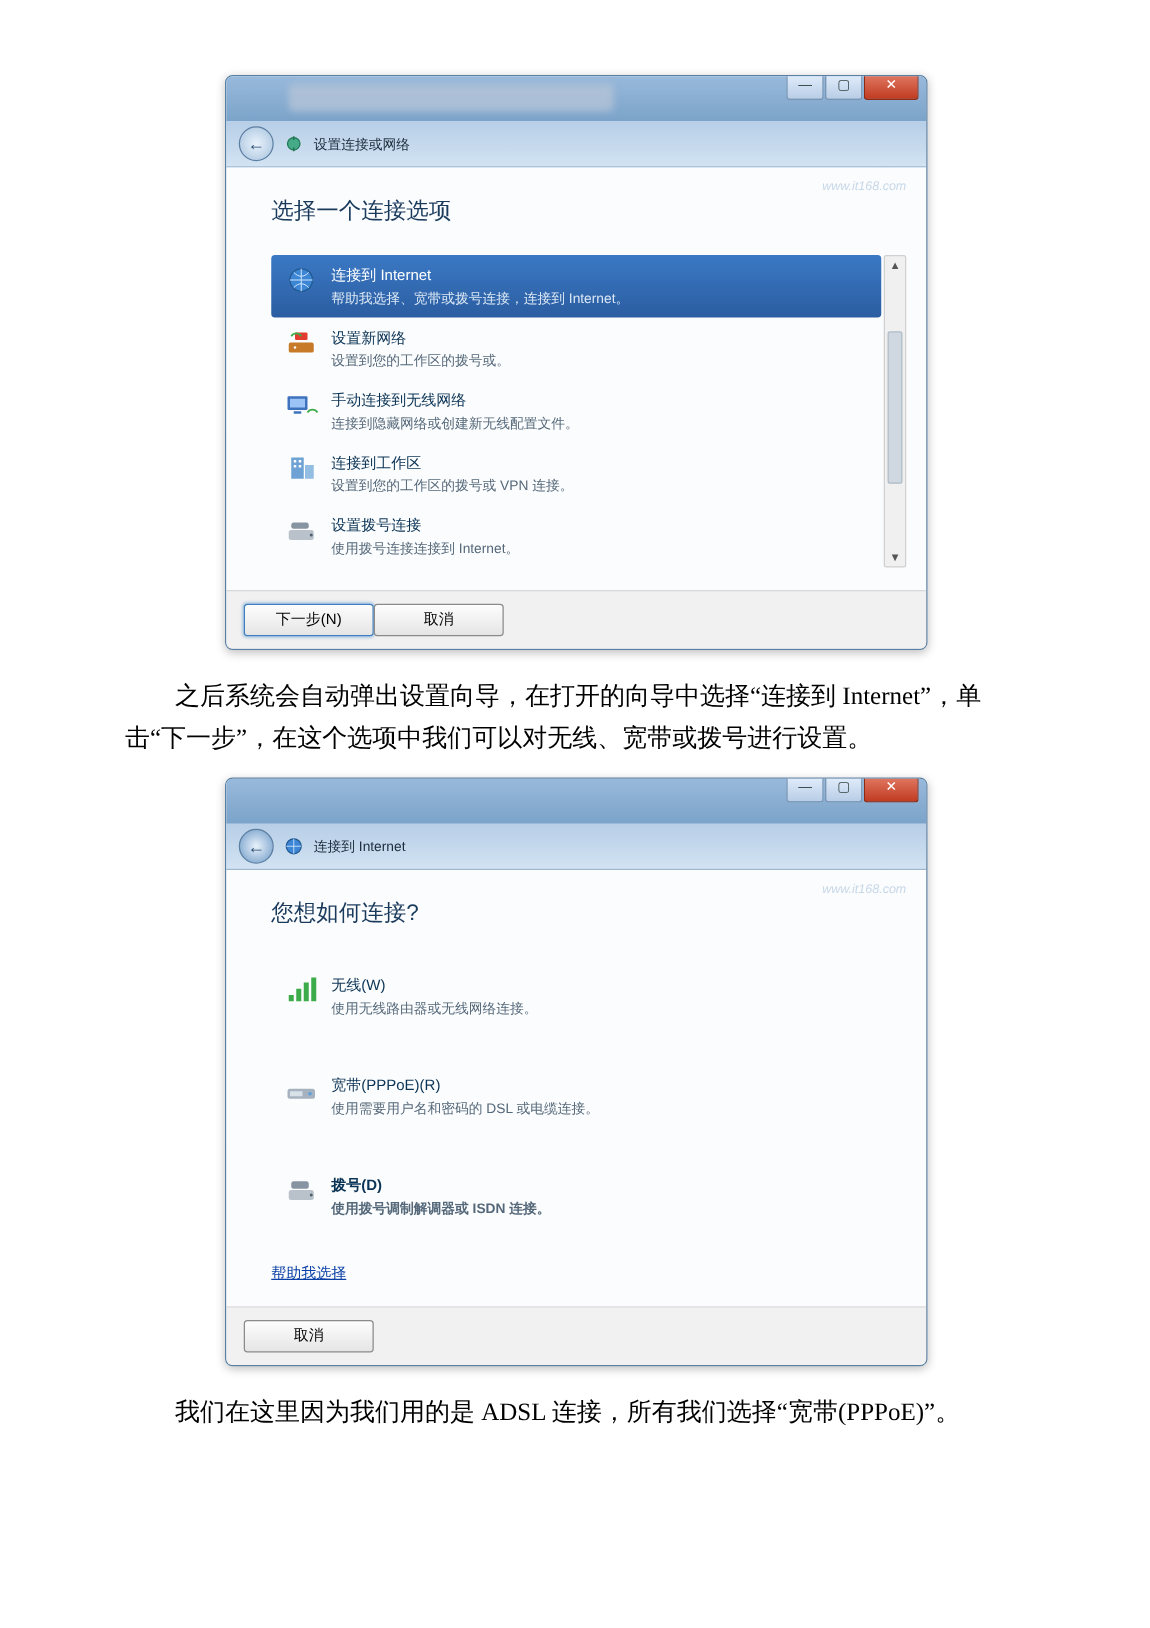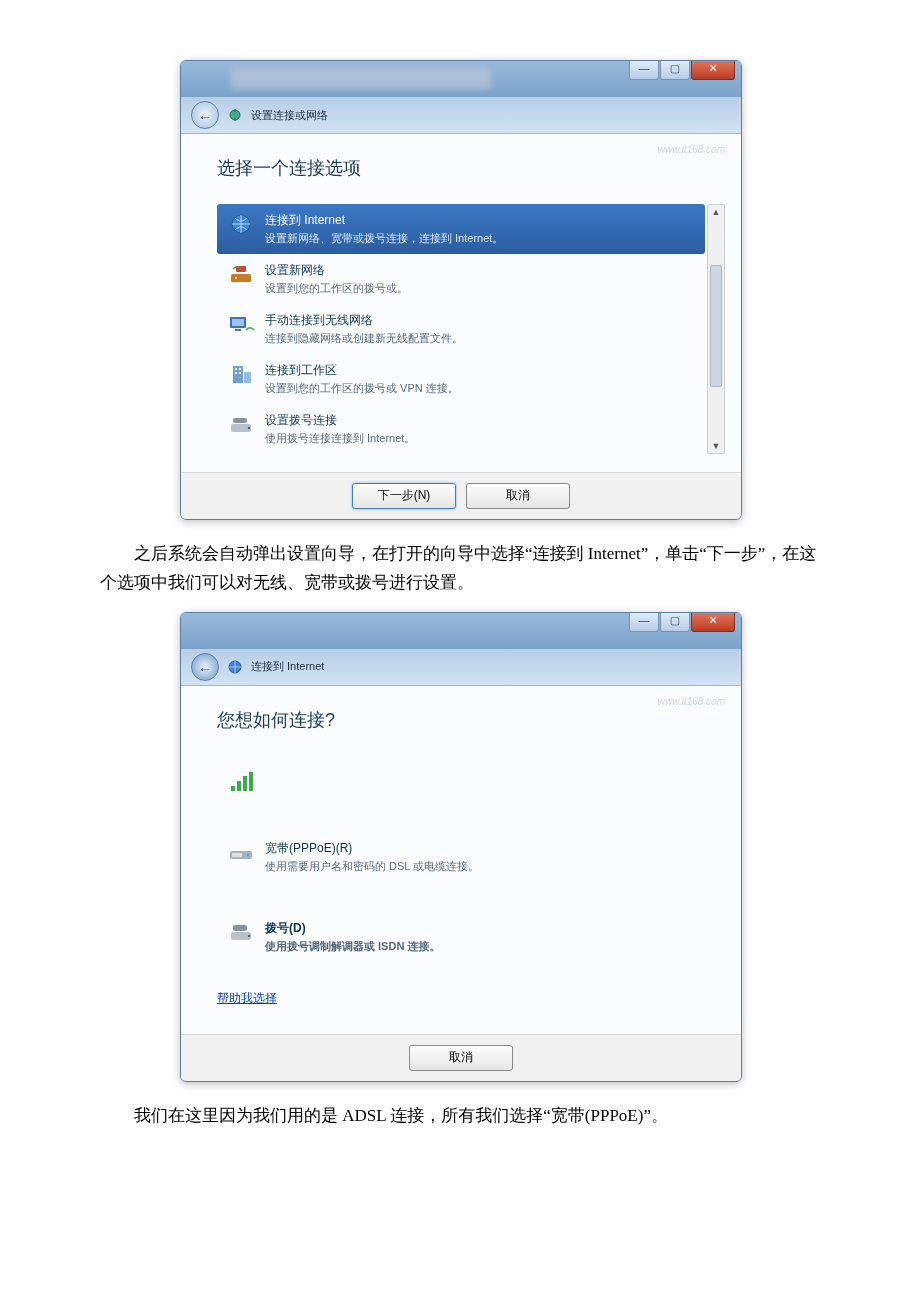--- a/index.html
+++ b/index.html
@@ -144,40 +144,39 @@
   }
   .option .title { font-size: 12px; color: #0a3355; }
   .option.selected .title { color: #fff; }
   .option .desc { font-size: 11px; color: #55687a; margin-top: 2px; }
   .option.selected .desc { color: #dce8f5; }
   .footer-bar {
     background: #f1f1f1;
     border-top: 1px solid #d8d8d8;
     padding: 10px 14px;
     display: flex;
-    justify-content: center;
-    gap: 10px;
+    justify-content: flex-start;
   }
   .btn {
     min-width: 74px;
     height: 24px;
     background: linear-gradient(#fdfdfd, #e5e5e5);
     border: 1px solid #8a8a8a;
     border-radius: 3px;
     font-size: 12px;
     padding: 0 14px;
     line-height: 22px;
     text-align: center;
   }
   .btn.default {
     border: 1px solid #3d7fc1;
     box-shadow: 0 0 3px rgba(61,127,193,0.6);
   }
   .body-text {
-    font-size: 17px;
+    font-size: 20px;
     font-family: "SimSun", serif;
     line-height: 1.7;
     margin: 14px 0 14px 0;
     text-indent: 2em;
   }
   .help-link {
     color: #0a3fa5;
     text-decoration: underline;
     font-size: 12px;
     margin-top: 22px;
@@ -241,21 +240,21 @@
 
         <div class="option selected">
           <span class="opt-icon">
             <svg viewBox="0 0 28 24">
                 <circle cx="14" cy="12" r="9" fill="#3d86d6" stroke="#225a92"></circle>
                 <path d="M5 12h18M14 3v18M8 6c4 4 8 4 12 0M8 18c4-4 8-4 12 0" stroke="#cfe6fb" fill="none" stroke-width="0.8"></path>
               </svg>
           </span>
           <span class="ot">
             <span class="title">连接到 Internet</span>
-            <span class="desc">设置新网络、宽带或拨号连接，连接到 Internet。</span>
+            <span class="desc">帮助我选择、宽带或拨号连接，连接到 Internet。</span>
           </span>
         </div>
 
         <div class="option">
           <span class="opt-icon">
             <svg viewBox="0 0 28 24">
                 <rect x="4" y="12" width="20" height="8" rx="1.5" fill="#c77b29"></rect>
                 <circle cx="9" cy="16" r="1" fill="#fff"></circle>
                 <rect x="9" y="4" width="10" height="6" rx="1" fill="#e13c2e"></rect>
                 <path d="M6 7c2-3 6-3 8 0" stroke="#3cab49" fill="none" stroke-width="1.4"></path>
@@ -358,20 +357,24 @@
 
         <div class="option" style="padding:14px 10px;">
           <span class="opt-icon">
             <svg viewBox="0 0 28 24">
                 <rect x="4" y="16" width="4" height="5" fill="#3cab49"></rect>
                 <rect x="10" y="11" width="4" height="10" fill="#3cab49"></rect>
                 <rect x="16" y="6" width="4" height="15" fill="#3cab49"></rect>
                 <rect x="22" y="2" width="4" height="19" fill="#3cab49"></rect>
               </svg>
           </span>
+          <span class="ot">
+            <span class="title">无线(W)</span>
+            <span class="desc">使用无线路由器或无线网络连接。</span>
+          </span>
         </div>
 
         <div class="option" style="padding:14px 10px; margin-top:18px;">
           <span class="opt-icon">
             <svg viewBox="0 0 28 24">
                 <rect x="3" y="11" width="22" height="8" rx="2" fill="#a6b2bf"></rect>
                 <rect x="5" y="13" width="10" height="4" fill="#d9e1e8"></rect>
                 <circle cx="21" cy="15" r="1.4" fill="#5aa0da"></circle>
               </svg>
           </span>

